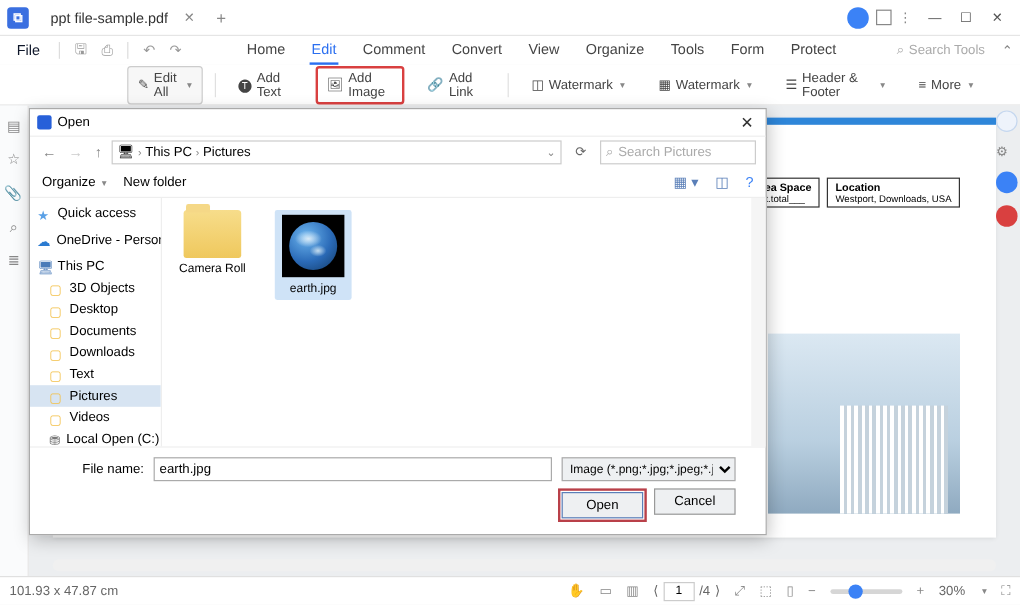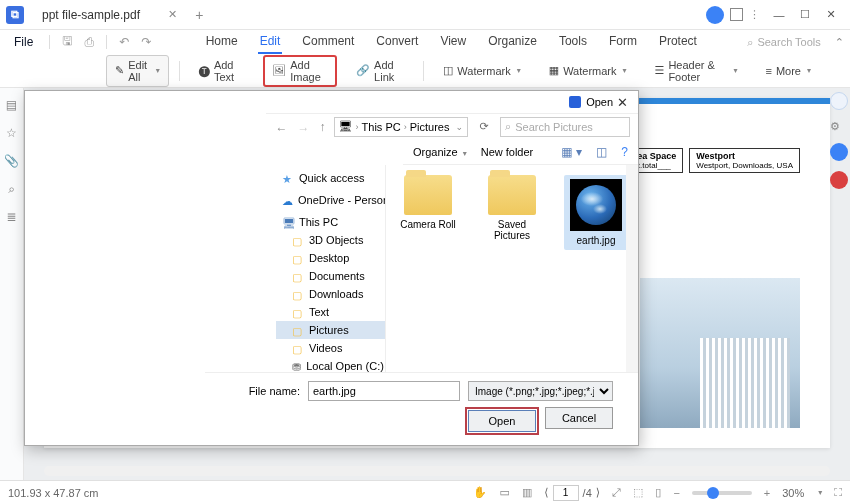--- a/index.html
+++ b/index.html
@@ -1,21 +1,21 @@
 <!DOCTYPE html>
 <html><head>
 <meta charset="utf-8">
 <style>
 * { box-sizing: border-box; margin: 0; padding: 0; font-family: "Segoe UI", Arial, sans-serif; }
 body { width: 850px; height: 504px; background: #f5f5f5; overflow: hidden; position: relative; font-size: 11px; }
 
 
 .titlebar { height: 30px; background: #fff; display: flex; align-items: center; padding: 0 6px; border-bottom: 1px solid #e5e5e5; }
 .titlebar .appicon { width: 18px; height: 18px; background: #3a6fe0; border-radius: 3px; margin-right: 8px; display: flex; align-items: center; justify-content: center; color: #fff; font-size: 11px; font-weight: bold; }
-.tab { display: flex; align-items: center; gap: 28px; padding: 4px 10px; border-radius: 5px 5px 0 0; font-size: 12px; color: #333; }
+.tab { display: flex; align-items: center; gap: 13px; padding: 4px 10px; border-radius: 5px 5px 0 0; font-size: 12px; color: #333; }
 .tab .close { font-size: 11px; color: #888; }
 .newtab { margin-left: 8px; color: #888; font-size: 14px; }
 .titlebar .spacer { flex: 1; }
 .titlebar .wbtn { width: 26px; height: 22px; display: flex; align-items: center; justify-content: center; color: #555; font-size: 11px; }
 .titlebar .user { width: 18px; height: 18px; background: #3b82f6; border-radius: 50%; margin-right: 6px; }
 .titlebar .square { width: 13px; height: 13px; border: 1px solid #888; margin-right: 6px; }
 .titlebar .dots { color: #888; margin-right: 6px; }
 
 
 .menubar { height: 24px; background: #fff; display: flex; align-items: center; padding: 0 6px; gap: 4px; }
@@ -48,21 +48,21 @@
 .docpage .boxes .b { border: 1px solid #333; padding: 2px 6px; font-size: 8px; min-width: 50px; }
 .docpage .boxes .b .h { font-weight: bold; font-size: 9px; }
 .docpage .body { position: absolute; top: 100px; right: 30px; left: 620px; font-size: 9px; color: #555; line-height: 1.5; }
 .docpage .photo { position: absolute; top: 180px; right: 30px; width: 160px; height: 150px; background: linear-gradient(180deg,#dbe8f2 0%, #b9cfe0 60%, #8faac0 100%); }
 .docpage .photo::after { content:""; position:absolute; right:10px; bottom:0; width:90px; height:90px; background: repeating-linear-gradient(90deg,#fff 0 3px,#c5d2dc 3px 6px); }
 .doc .scroll-h { position: absolute; bottom: 4px; left: 20px; right: 20px; height: 10px; background: #f0f0f0; border-radius: 5px; }
 .rside-icons { position:absolute; top: 92px; right: 2px; display:flex; flex-direction:column; gap:10px; }
 .rside-icons .i { width:18px; height:18px; border-radius:50%; }
 
 
-.dialog { position: absolute; top: 90px; left: 24px; width: 615px; height: 356px; background: #fff; border: 1px solid #aaa; box-shadow: 2px 4px 14px rgba(0,0,0,.25); display: flex; flex-direction: column; z-index: 50; align-items: flex-end; }
+.dialog { position: absolute; top: 90px; left: 24px; width: 615px; height: 356px; background: #fff; border: 1px solid #aaa; box-shadow: 2px 4px 14px rgba(0,0,0,.25); display: flex; flex-direction: column; z-index: 50; }
 .dialog .dtitle { height: 22px; display: flex; align-items: center; padding: 0 6px; font-size: 11px; }
 .dialog .dtitle .icon { width: 12px; height: 12px; background: #2760d9; border-radius: 2px; margin-right: 5px; }
 .dialog .dtitle .spacer { flex: 1; }
 .dialog .dtitle .x { font-size: 13px; color: #333; padding: 0 4px; }
 .dialog .navbar { height: 26px; display: flex; align-items: center; padding: 0 8px; gap: 6px; border-top: 1px solid #eee; }
 .dialog .navbar .arrow { color: #888; font-size: 12px; padding: 0 2px; }
 .dialog .breadcrumb { flex: 1; border: 1px solid #ccc; height: 20px; display: flex; align-items: center; padding: 0 4px; font-size: 11px; gap: 3px; }
 .dialog .breadcrumb .chev { color: #888; font-size: 9px; }
 .dialog .navbar .refresh { width: 20px; text-align: center; color: #666; }
 .dialog .navbar .searchbox { width: 130px; border: 1px solid #ccc; height: 20px; display: flex; align-items: center; padding: 0 4px; color: #aaa; font-size: 11px; gap: 4px; }
@@ -205,21 +205,21 @@
   </div>
   <div class="doc">
     <div class="docpage">
       <div class="band"></div>
       <div class="boxes">
         <div class="b">
             <div class="h">Area Space</div>
             <div>sqft.total___</div>
           </div>
         <div class="b">
-            <div class="h">Westport</div>
+            <div class="h">Location</div>
             <div>Westport, Downloads, USA</div>
           </div>
       </div>
       <div class="photo"></div>
     </div>
     <div class="scroll-h"></div>
   </div>
 </div>
 
 <div class="rside-icons">
@@ -309,24 +309,20 @@
           <span class="ic drive">⛃</span>
           <span>Local Open (C:)</span>
         </div>
 
     </div>
     <div class="files">
       <div class="thumb">
         <div class="foldericon"></div>
         <span>Camera Roll</span>
       </div>
-      <div class="thumb">
-        <div class="foldericon"></div>
-        <span>Saved Pictures</span>
-      </div>
       <div class="thumb sel">
         <div class="earth">
             <div class="globe"></div>
           </div>
         <span>earth.jpg</span>
       </div>
     </div>
   </div>
   <div class="bottom">
     <div class="row">

